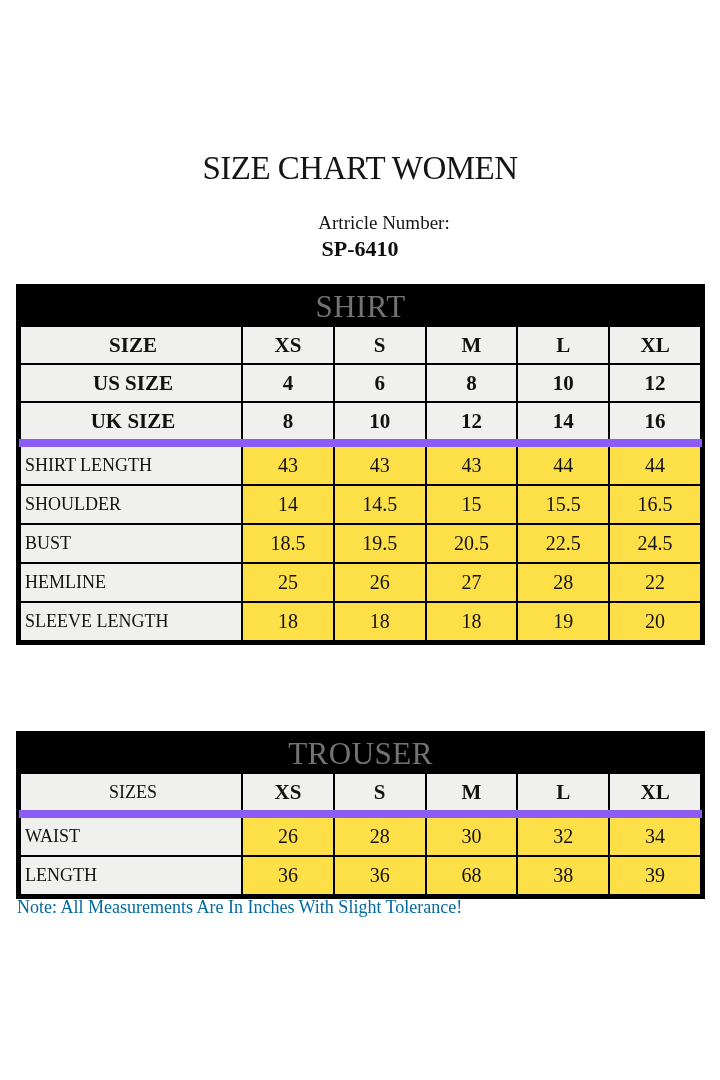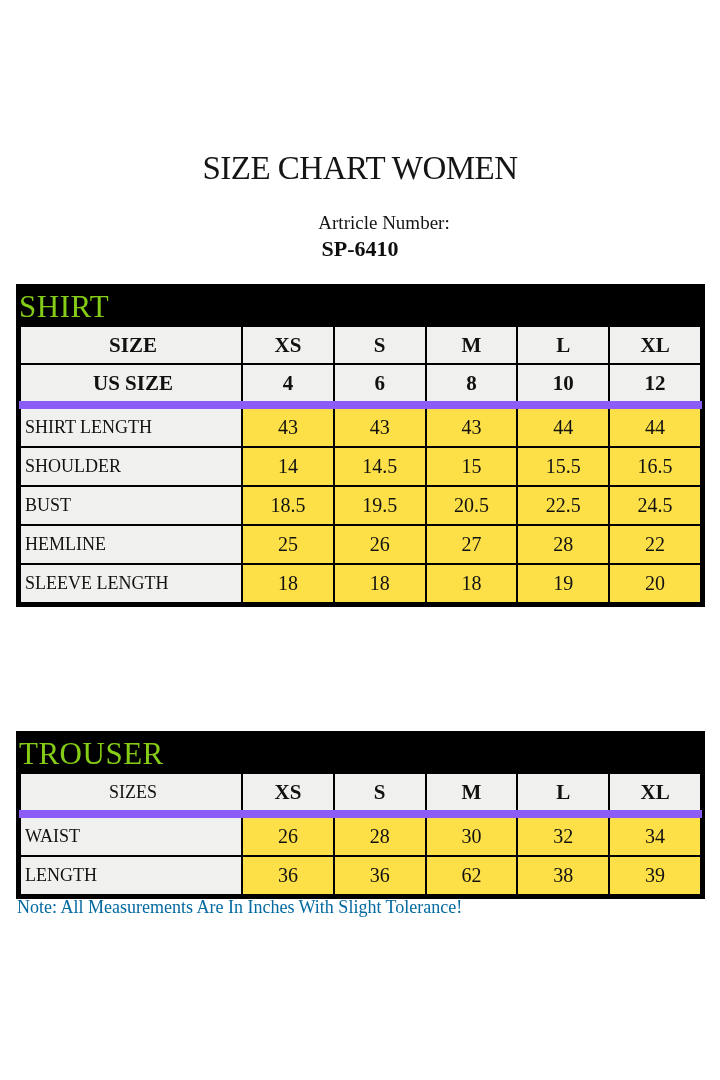--- a/index.html
+++ b/index.html
@@ -26,22 +26,22 @@
   }
 
   .tbl-wrap {
     position: absolute; left: 16px; width: 683px;
     border: 3px solid #000; background: #fff;
   }
   #shirt-table  { top: 284px; }
   #trouser-table{ top: 731px; }
 
   .bar {
-    height: 38px; background: #000; color: #84cc16;
-    font-size: 31px; line-height: 39px; 
+    height: 38px; background: #000; color: #737373;
+    font-size: 31px; line-height: 39px; text-align: center;
     letter-spacing: 0.5px;
   }
 
   table.sz { border-collapse: collapse; width: 100%; table-layout: fixed; }
   table.sz col.c0 { width: 222px; }
   table.sz td {
     border: 2px solid #000;
     padding: 0; overflow: hidden;
     vertical-align: middle;
   }
@@ -88,20 +88,28 @@
           <td class="val">L</td>
           <td class="val">XL</td>
         </tr>
         <tr class="hdr">
           <td class="lbl">US SIZE</td>
           <td class="val">4</td>
           <td class="val">6</td>
           <td class="val">8</td>
           <td class="val">10</td>
           <td class="val">12</td>
+        </tr>
+        <tr class="hdr">
+          <td class="lbl">UK SIZE</td>
+          <td class="val">8</td>
+          <td class="val">10</td>
+          <td class="val">12</td>
+          <td class="val">14</td>
+          <td class="val">16</td>
         </tr>
         <tr class="meas thick">
           <td class="lbl">SHIRT LENGTH</td>
           <td class="val">43</td>
           <td class="val">43</td>
           <td class="val">43</td>
           <td class="val">44</td>
           <td class="val">44</td>
         </tr>
         <tr class="meas">
@@ -165,21 +173,21 @@
           <td class="val">26</td>
           <td class="val">28</td>
           <td class="val">30</td>
           <td class="val">32</td>
           <td class="val">34</td>
         </tr>
         <tr class="meas">
           <td class="lbl">LENGTH</td>
           <td class="val">36</td>
           <td class="val">36</td>
-          <td class="val">62</td>
+          <td class="val">68</td>
           <td class="val">38</td>
           <td class="val">39</td>
         </tr>
       </tbody>
     </table>
   </div>
 
   <div class="note">Note: All Measurements Are In Inches With Slight Tolerance!</div>
 
 </div>

